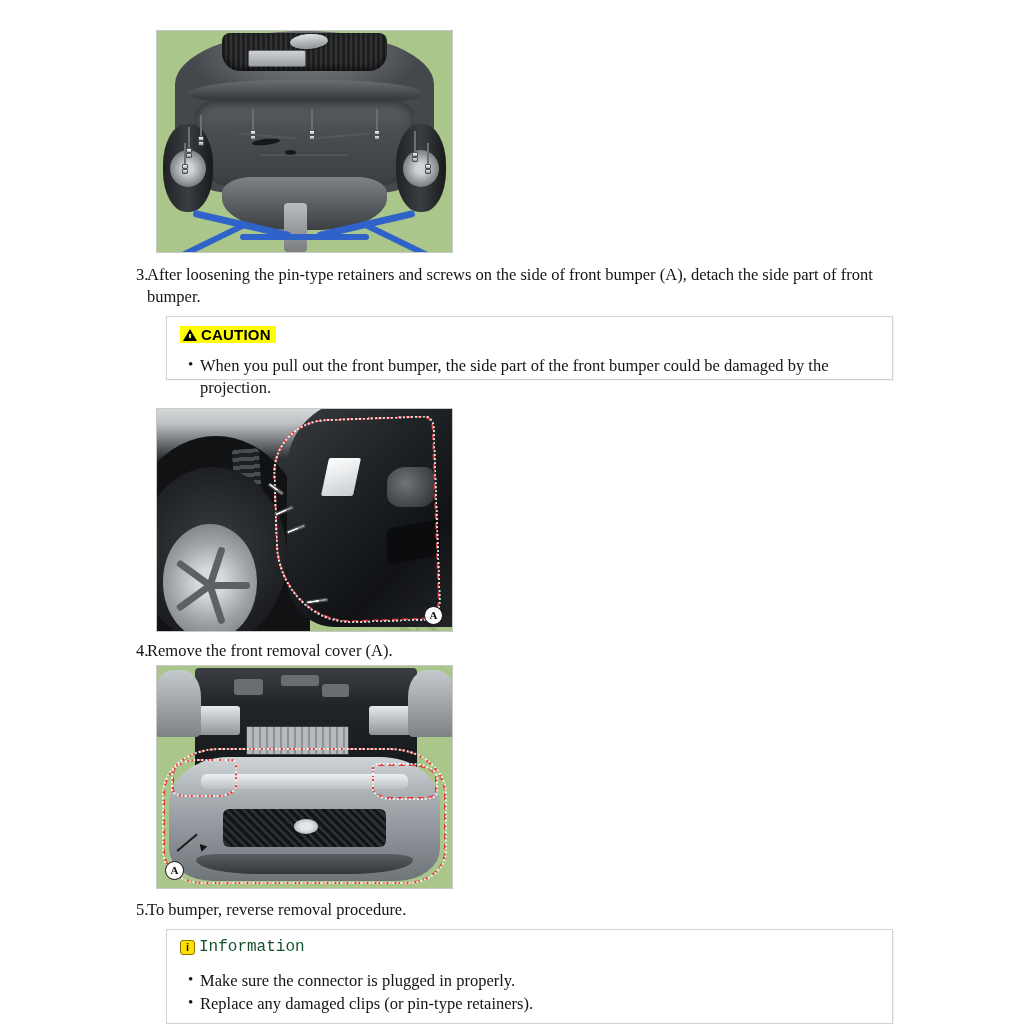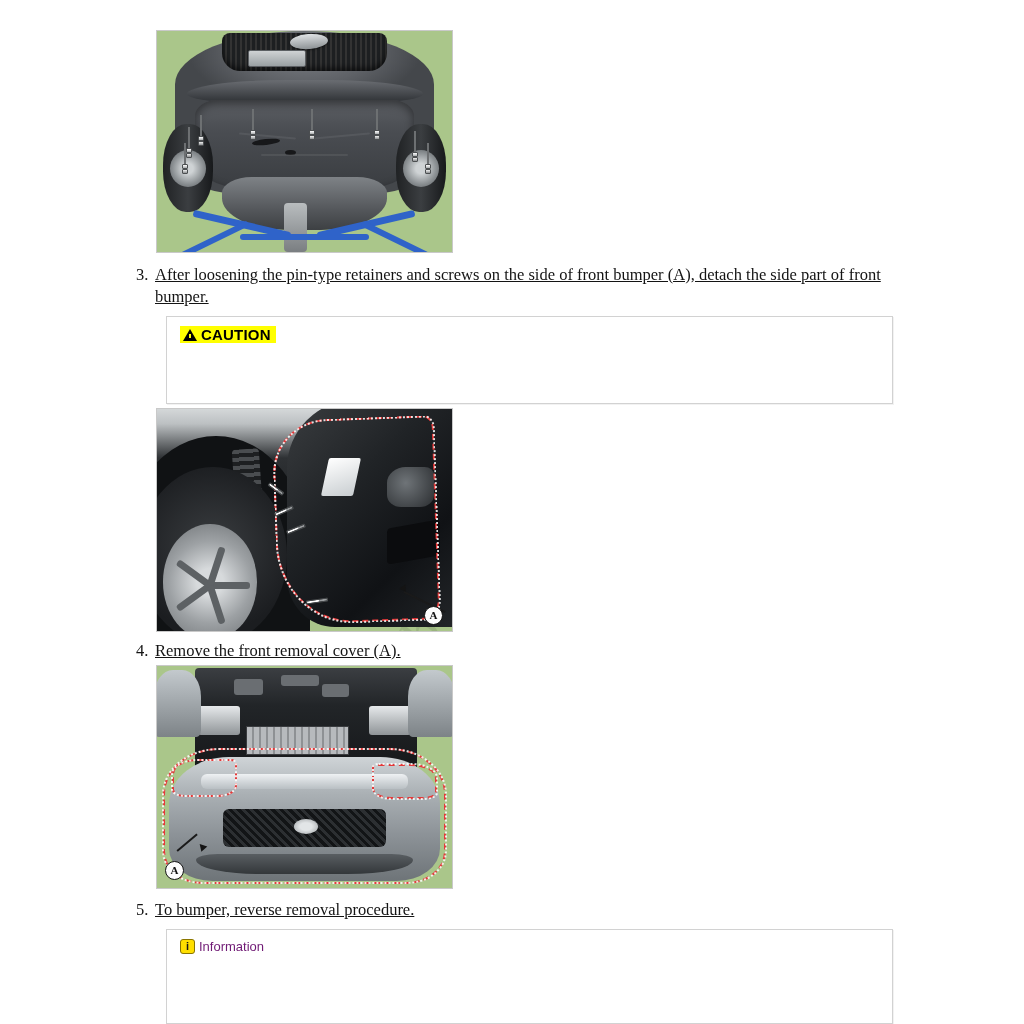--- a/index.html
+++ b/index.html
@@ -440,37 +440,36 @@
     color: #141414;
   }
   .step .num {
     position: absolute;
     left: 0; top: 0;
     width: 19px;
     text-align: left;
   }
   .step .txt {
     display: block;
-    margin-left: 19px;
-    text-decoration: underline;
+    margin-left: 11px;
   }
 
   #step3 { left: 136px; top: 264px; width: 760px; }
   #step4 { left: 136px; top: 640px; width: 760px; }
   #step5 { left: 136px; top: 899px; width: 760px; }
 
   
   .notebox {
     position: absolute;
     border: 1px solid #d2d2d2;
     background: #ffffff;
     box-sizing: border-box;
     box-shadow: 1px 1px 0 rgba(0,0,0,.05);
   }
-  #caution-box { left: 166px; top: 316px; width: 727px; height: 88px; }
+  #caution-box { left: 166px; top: 316px; width: 727px; height: 64px; }
   #info-box    { left: 166px; top: 929px; width: 727px; height: 95px; }
 
   .note-head {
     position: absolute;
     left: 13px; top: 9px;
     display: flex;
     align-items: center;
     gap: 4px;
   }
   .caution-tag {
@@ -512,23 +511,23 @@
     display: flex;
     align-items: center;
     justify-content: center;
     font-family: "Liberation Sans", sans-serif;
     font-weight: bold;
     font-size: 11px;
     color: #1a1a1a;
     line-height: 1;
   }
   .info-word {
-    font-family: Liberation Sans, sans-serif;
-    font-size: 13px;
-    color: #701a75;
+    font-family: Liberation Mono, monospace;
+    font-size: 16px;
+    color: #14532d;
     line-height: 1;
   }
 
   .note-bullets {
     position: absolute;
     left: 21px;
     right: 16px;
     font-size: 16.5px;
     line-height: 1.32;
     color: #141414;
@@ -629,20 +628,23 @@
     <span class="txt">After loosening the pin-type retainers and screws on the side of front bumper (A), detach the side part of front bumper.</span>
   </div>
 
   <div class="notebox" id="caution-box">
     <div class="note-head">
       <span class="caution-tag">
         <span class="tri-icon"></span>
         <span class="caution-word">CAUTION</span>
       </span>
     </div>
+    <div class="note-bullets" id="caution-bullets">
+      <div class="bullet-row">When you pull out the front bumper, the side part of the front bumper could be damaged by the projection.</div>
+    </div>
   </div>
 
   <div class="figure" id="fig-sidebumper">
     <div class="fig-inner">
       <div class="watermark">epcdb</div>
       <div class="sb-fender"></div>
       <div class="sb-arch"></div>
       <div class="sb-strut"></div>
       <div class="sb-tire"></div>
       <div class="sb-rim">
@@ -708,16 +710,18 @@
     <span class="num">5.</span>
     <span class="txt">To bumper, reverse removal procedure.</span>
   </div>
 
   <div class="notebox" id="info-box">
     <div class="note-head">
       <span class="info-icon">i</span>
       <span class="info-word">Information</span>
     </div>
     <div class="note-bullets" id="info-bullets">
+      <div class="bullet-row">Make sure the connector is plugged in properly.</div>
+      <div class="bullet-row">Replace any damaged clips (or pin-type retainers).</div>
     </div>
   </div>
 
 </div>
 
 </body></html>

